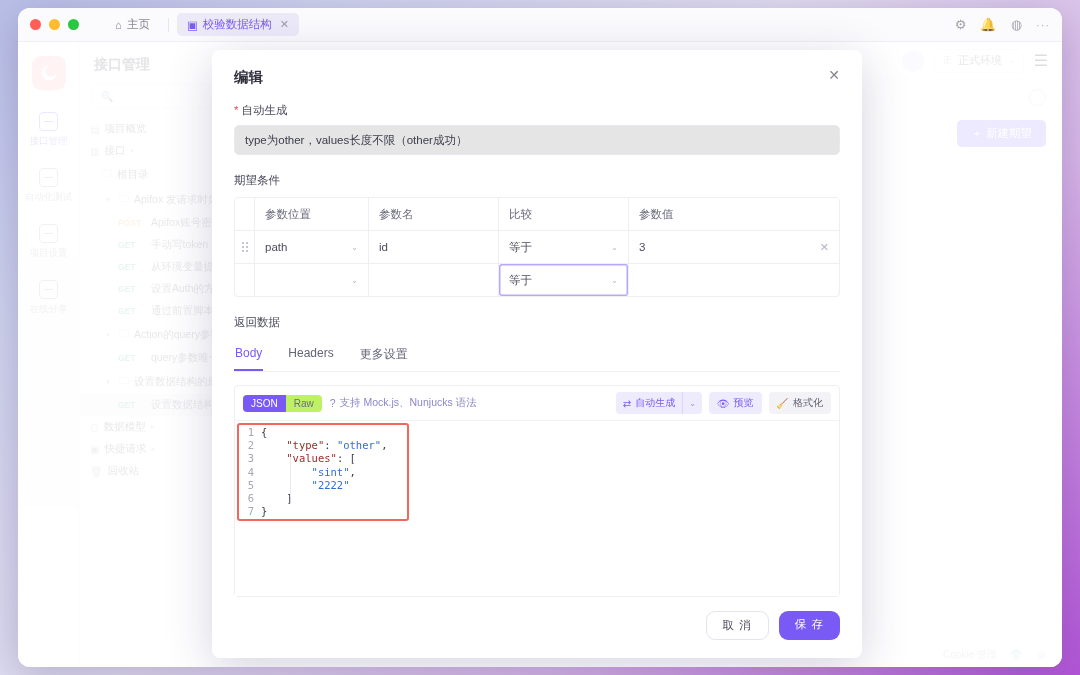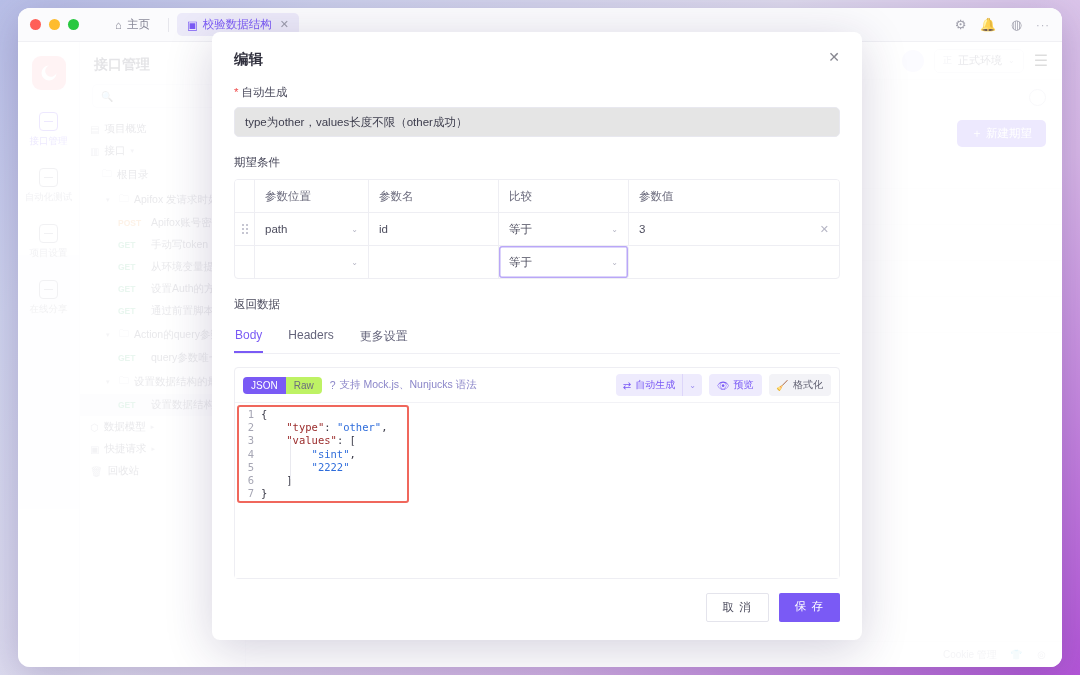--- a/index.html
+++ b/index.html
@@ -102,21 +102,21 @@
   .bg-actions { display: flex; align-items: center; gap: 9px; color: #9c86f0; }
   .statusbar {
     position: absolute; bottom: 0; left: 0; right: 0; height: 26px;
     display: flex; align-items: center; justify-content: flex-end; gap: 14px;
     padding: 0 16px; font-size: 10px; color: #b0b0c0; border-top: 1px solid #f3f3f7;
   }
 
   
   .mask { position: absolute; inset: 0; background: rgba(255,255,255,.55); }
   .modal {
-    position: absolute; left: 194px; top: 24px; width: 650px; height: 608px;
+    position: absolute; left: 194px; top: 42px; width: 650px; height: 608px;
     background: #fff; border-radius: 8px; box-shadow: 0 10px 48px rgba(45,30,90,.20);
     display: flex; flex-direction: column;
   }
   .modal-head {
     padding: 18px 22px 4px; display: flex; align-items: flex-start; justify-content: space-between;
   }
   .modal-title { font-size: 14.5px; color: #32323f; font-weight: bold; }
   .modal-close { font-size: 14px; color: #86868f; line-height: 1; }
   .modal-body { flex: 1; padding: 12px 22px 0; overflow: hidden; }
 
@@ -186,21 +186,21 @@
   .k { color: #9b2c2c; } .s { color: #2f6ddb; } .p { color: #3b3b49; }
   .hl-box {
     position: absolute; left: 2px; top: 2px; width: 172px; height: 98px;
     border: 2px solid #f0675c; border-radius: 3px; pointer-events: none;
   }
   .indent-guide { position: absolute; left: 55px; top: 36px; width: 1px; height: 40px; background: #e9e9ef; }
 
   .modal-foot {
     padding: 14px 22px 18px; display: flex; justify-content: flex-end; gap: 10px;
   }
-  .btn { font-size: 11.5px; padding: 6px 16px; border-radius: 2px; letter-spacing: 1px; }
+  .btn { font-size: 11.5px; padding: 6px 16px; border-radius: 9px; letter-spacing: 1px; }
   .btn.cancel { border: 1px solid #e4e4ec; color: #4d4d5e; background: #fff; }
   .btn.save { background: #7a5af5; color: #fff; }
 </style>
 </head>
 <body>
 
 <div class="app-window">
 
   <div class="titlebar">
     <div class="lights">

